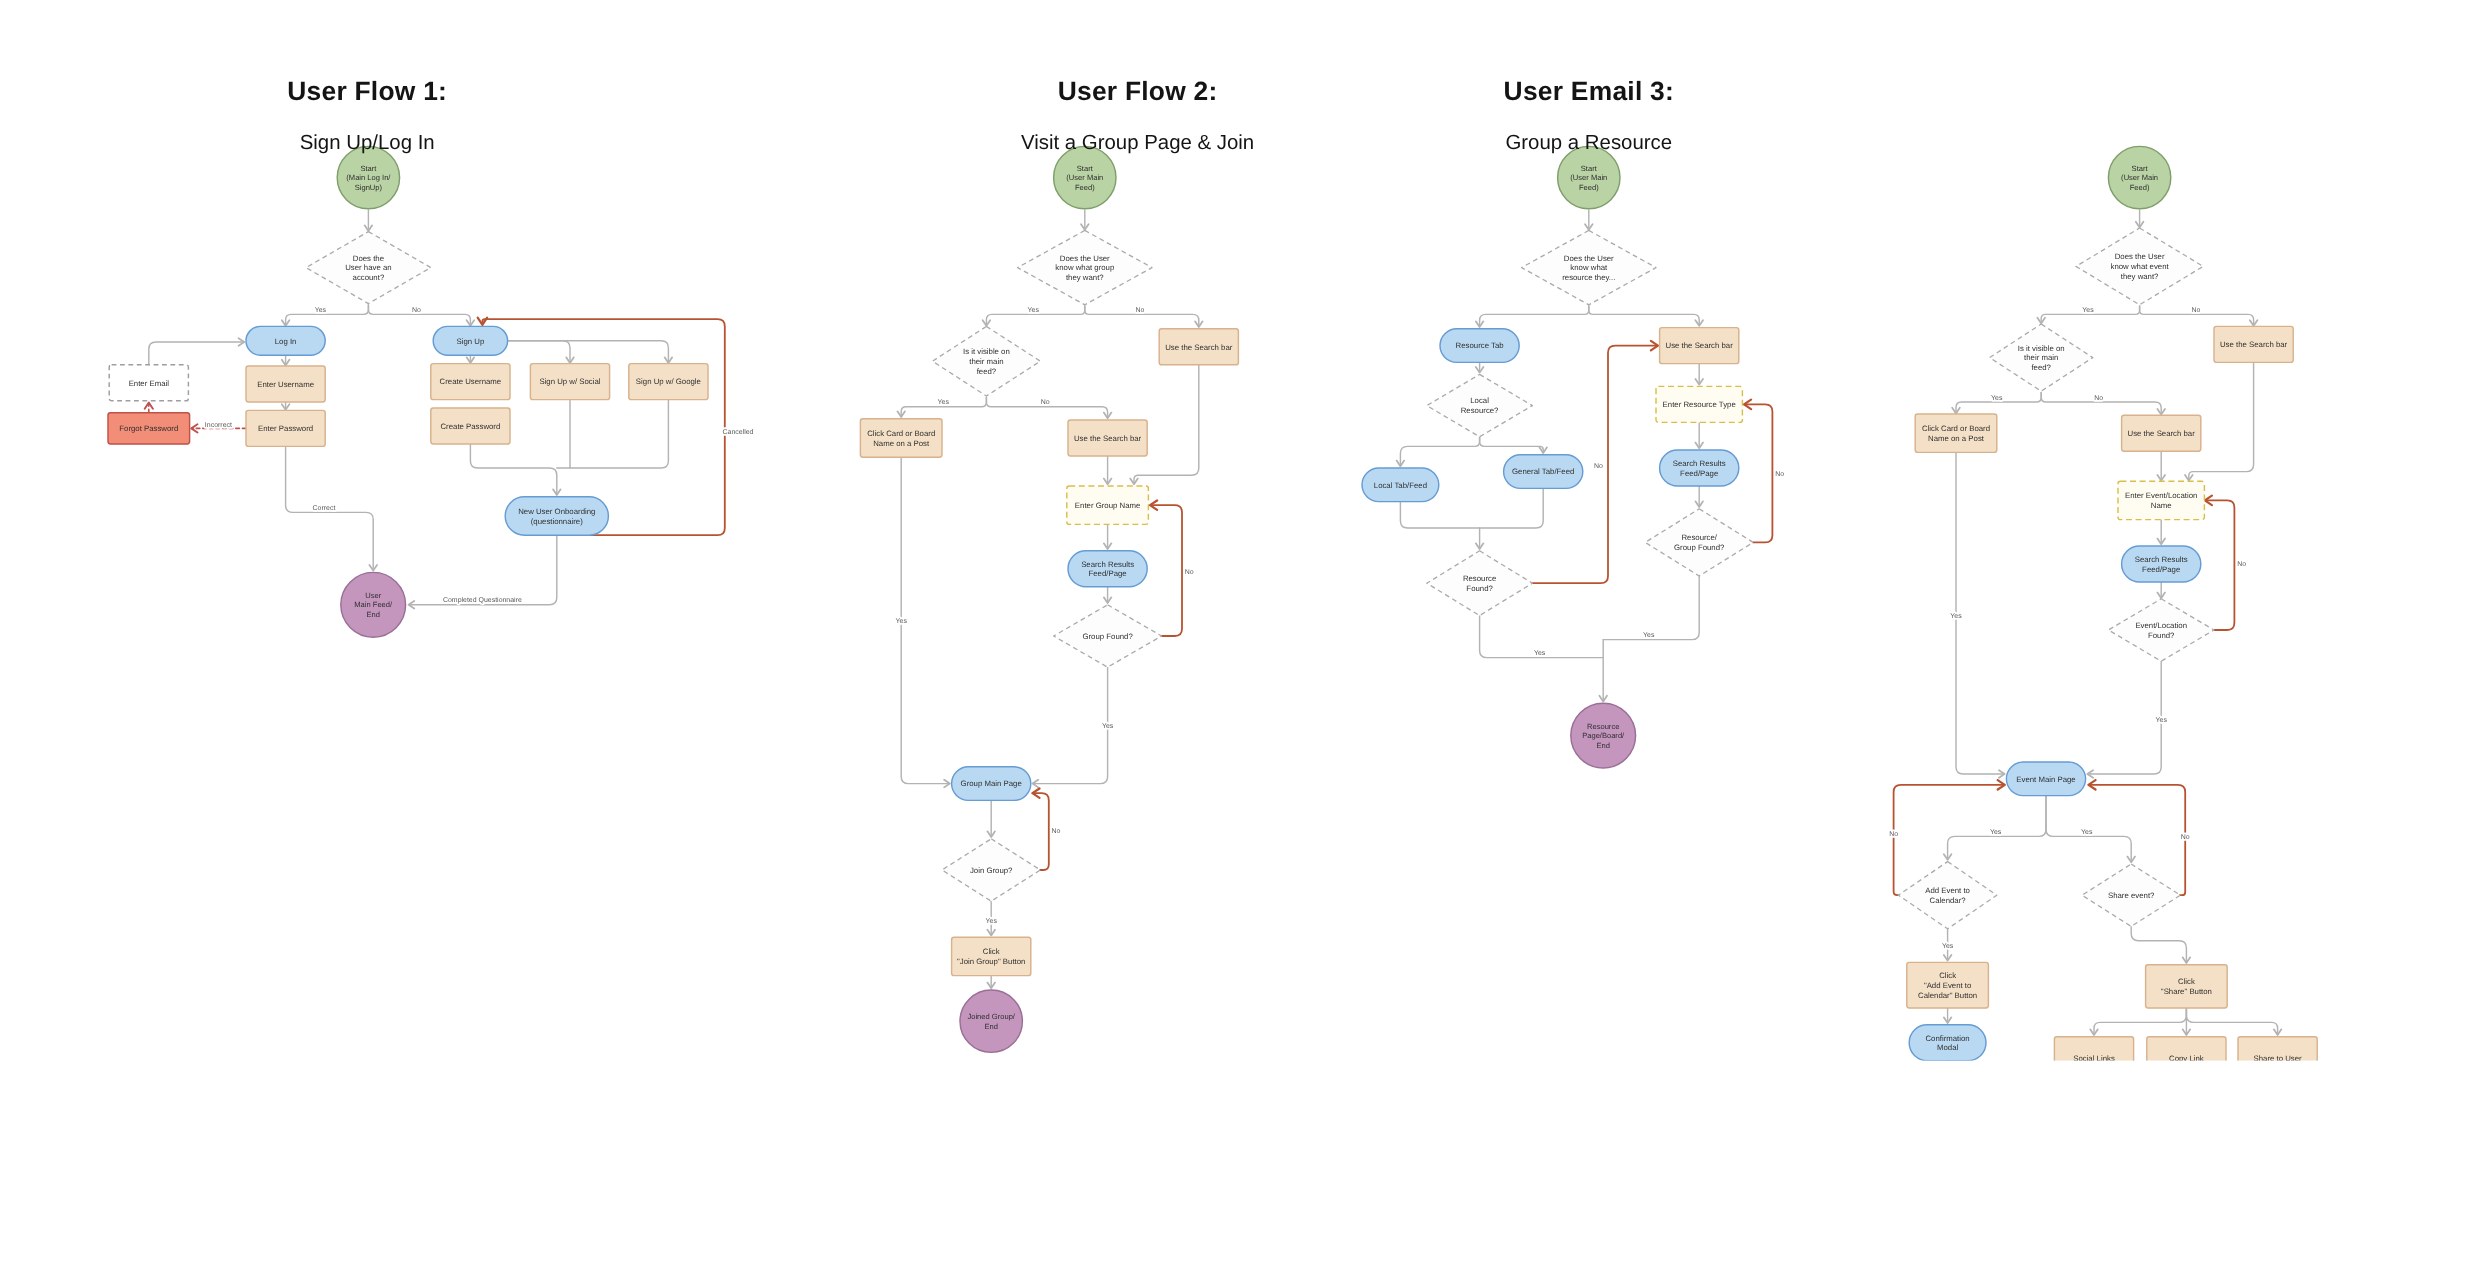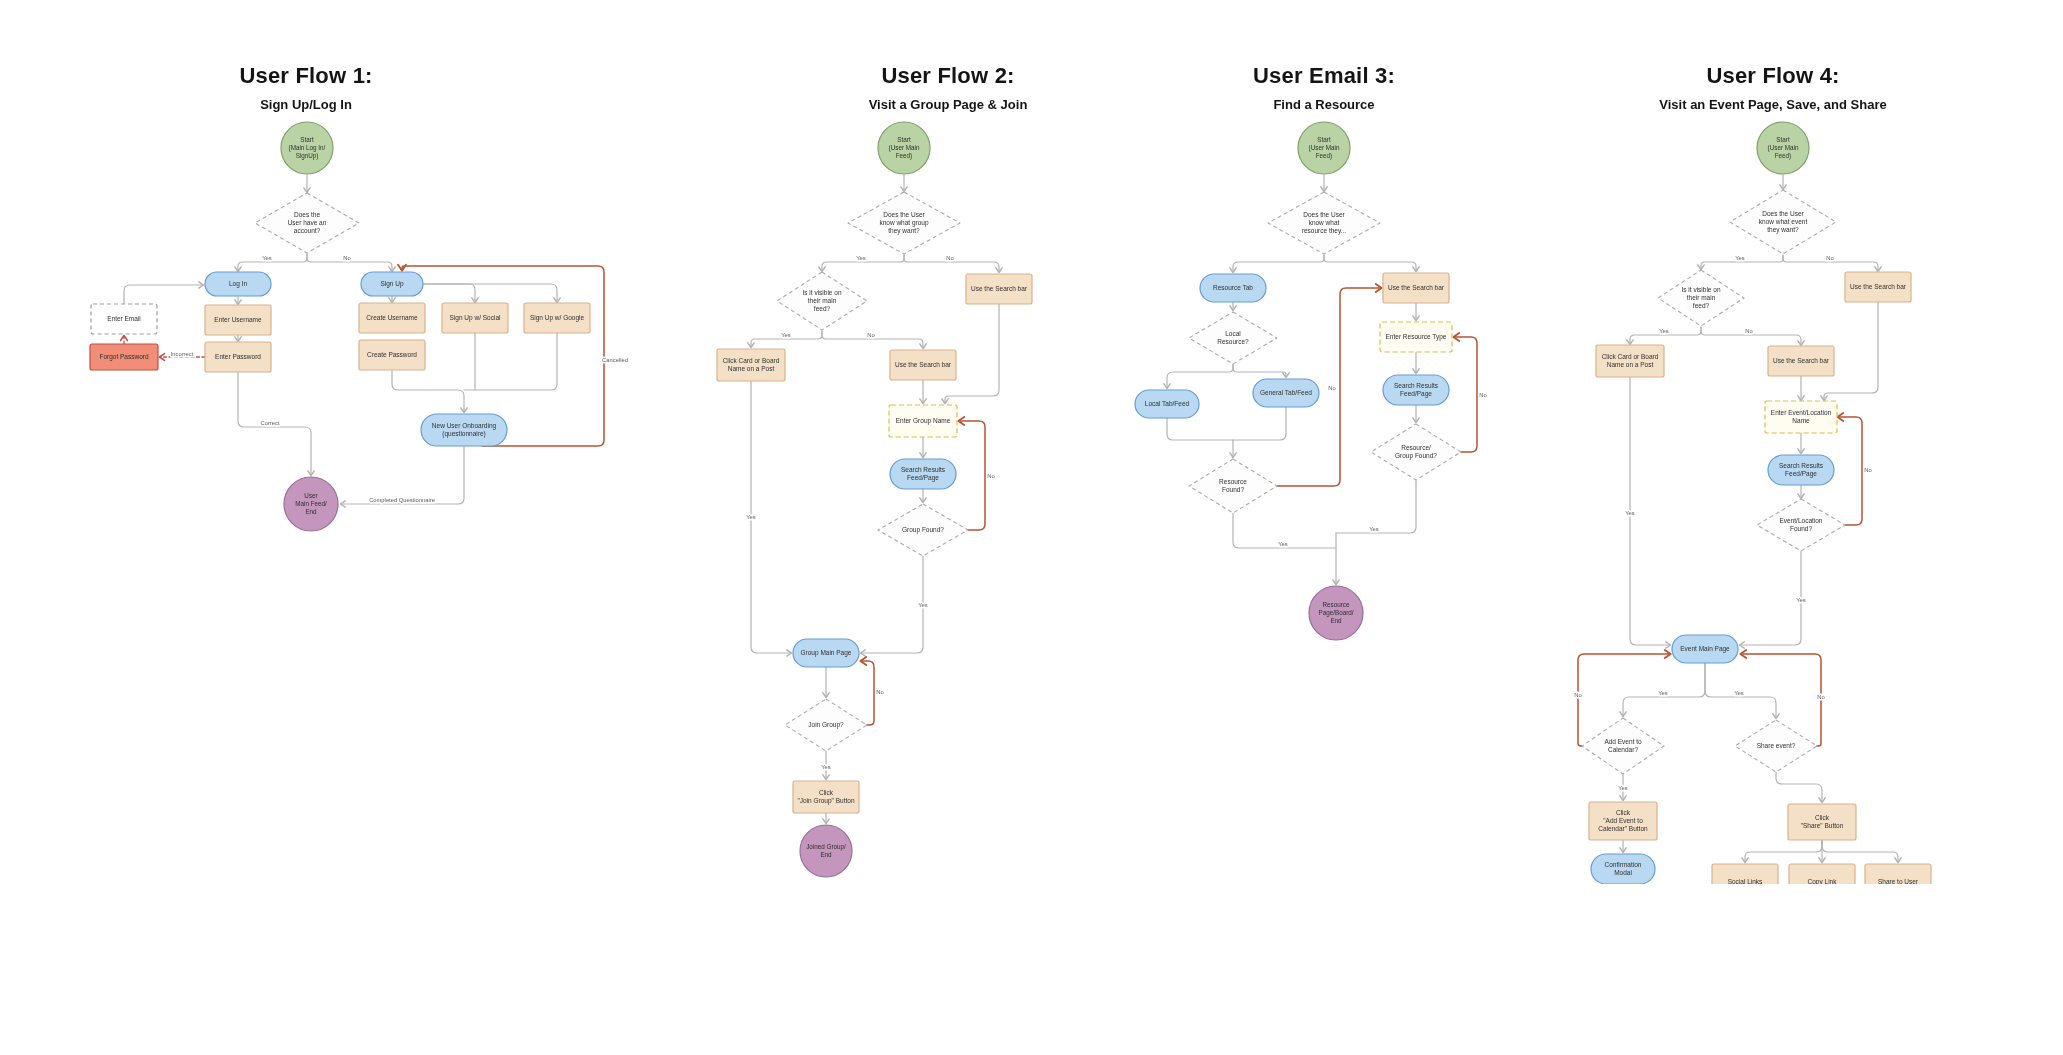--- a/index.html
+++ b/index.html
@@ -1,21 +1,21 @@
 <!DOCTYPE html>
 <html><head>
 <meta charset="utf-8">
 <style>
   html,body{margin:0;padding:0;background:#ffffff;}
   .canvas{position:relative;width:2063px;height:884px;background:#ffffff;overflow:hidden;
           font-family:"Liberation Sans", sans-serif;}
   #diagram{position:absolute;left:0;top:0;}
   .flow-title{position:absolute;top:63px;transform:translateX(-50%);text-align:center;color:#141414;white-space:nowrap;}
   .ft-main{font-size:22px;font-weight:bold;letter-spacing:.2px;}
-  .ft-sub{font-size:13px;font-weight:bold;margin-top:8px;}
+  .ft-sub{font-size:17px;font-weight:normal;margin-top:20px;}
 </style>
 </head>
 <body>
 
 <div class="canvas">
   <svg id="diagram" width="2063" height="1055" viewBox="0 0 2063 1055">
       <defs>
         <marker id="arrow-gray" viewBox="0 0 8 8" refX="5.5" refY="4" markerWidth="7" markerHeight="7" orient="auto-start-reverse">
           <path d="M1.5 1 L6 4 L1.5 7" fill="none" stroke="#b3b3b3" stroke-width="1.4" stroke-linecap="round" stroke-linejoin="round"></path>
         </marker>
@@ -381,19 +381,15 @@
   <div class="flow-title" style="left:306px">
     <div class="ft-main">User Flow 1:</div>
     <div class="ft-sub">Sign Up/Log In</div>
   </div>
   <div class="flow-title" style="left:948px">
     <div class="ft-main">User Flow 2:</div>
     <div class="ft-sub">Visit a Group Page &amp; Join</div>
   </div>
   <div class="flow-title" style="left:1324px">
     <div class="ft-main">User Email 3:</div>
-    <div class="ft-sub">Find a Resource</div>
-  </div>
-  <div class="flow-title" style="left:1773px">
-    <div class="ft-main">User Flow 4:</div>
-    <div class="ft-sub">Visit an Event Page, Save, and Share</div>
+    <div class="ft-sub">Group a Resource</div>
   </div>
 </div>
 
 </body></html>

